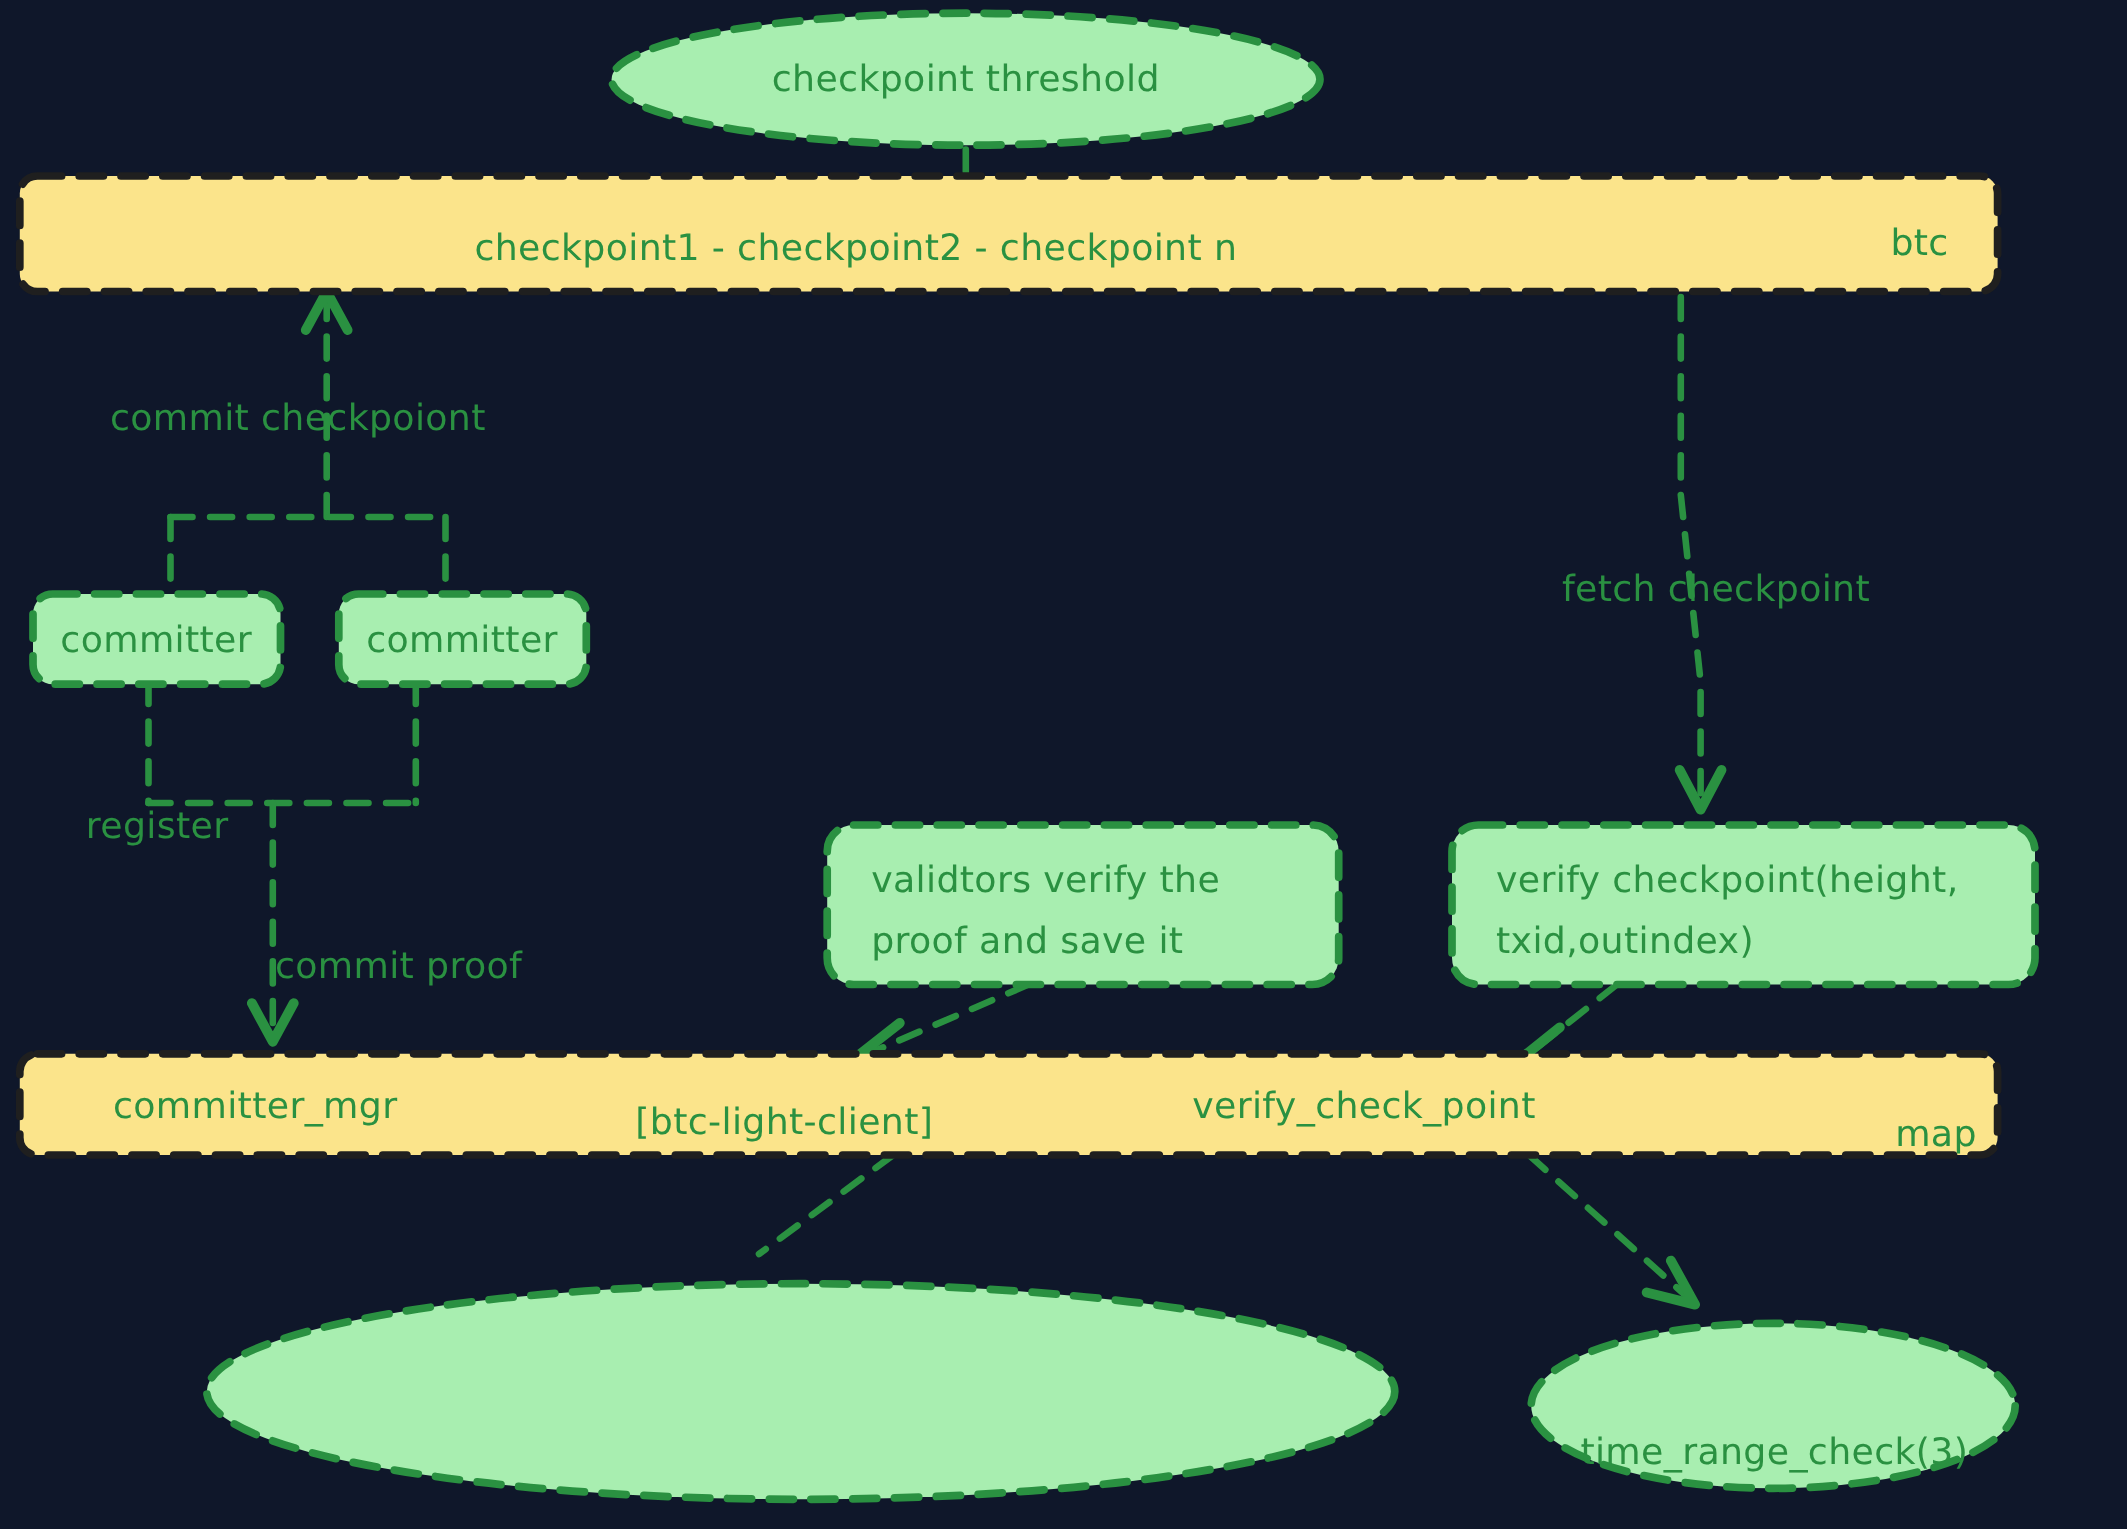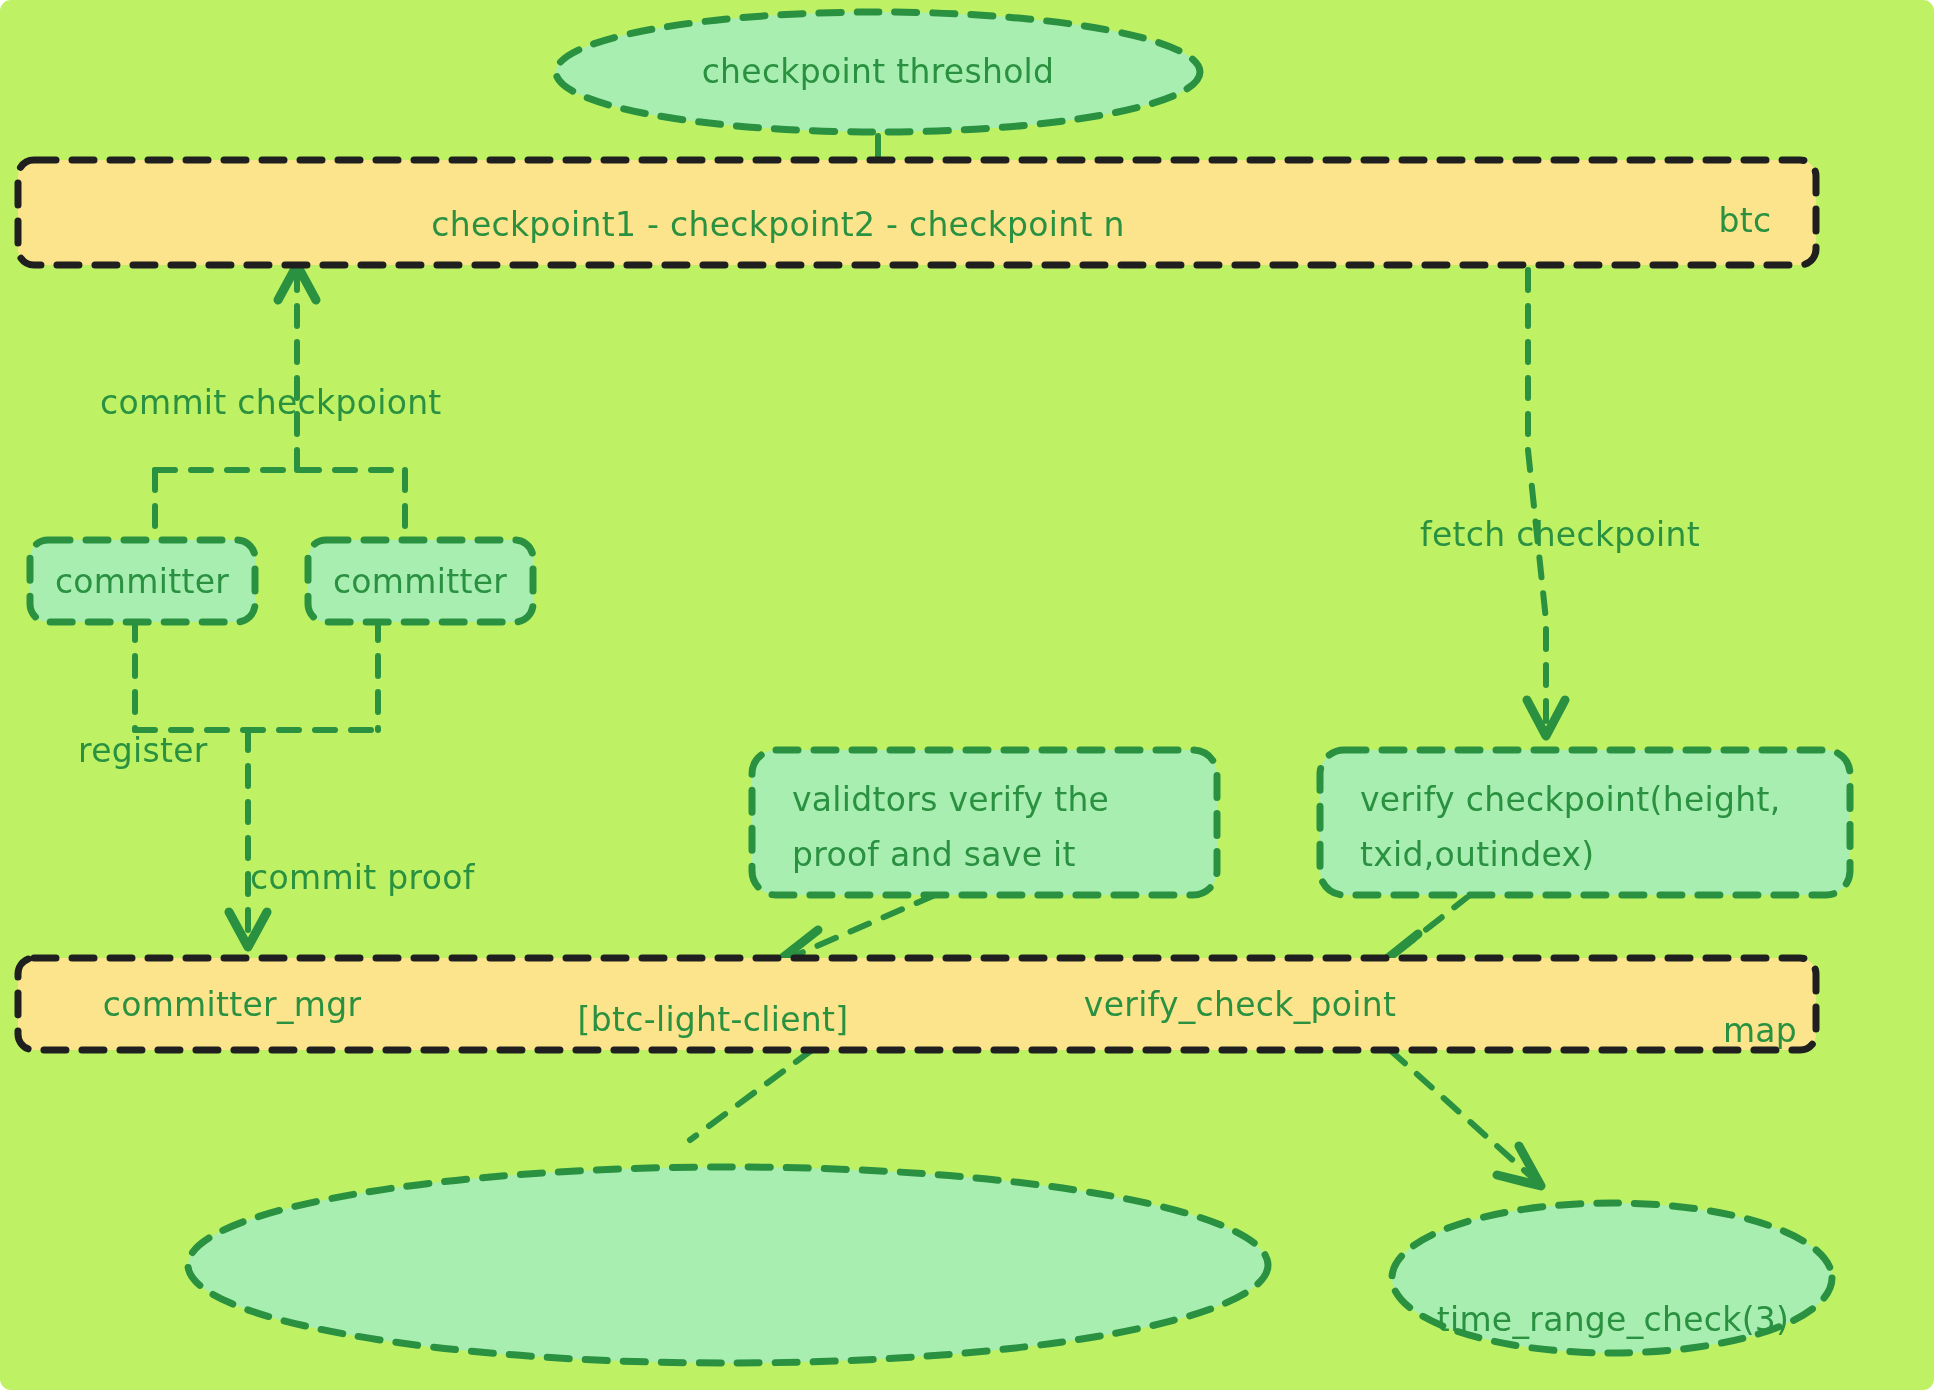--- a/index.html
+++ b/index.html
@@ -10,22 +10,21 @@
   body {
     width: 1934px;
     height: 1390px;
     font-family: "DejaVu Sans", sans-serif;
     overflow: hidden;
   }
   #canvas {
     position: relative;
     width: 1934px;
     height: 1390px;
-    background: #bef264;
-    border-radius: 11px;
+    background: #0f172a;
   }
   svg.layer {
     position: absolute;
     left: 0;
     top: 0;
     width: 1934px;
     height: 1390px;
     overflow: visible;
   }
   svg.edges { z-index: 1; }
@@ -164,21 +163,21 @@
 
   <div class="node-text ctr" style="left:713px; top:1005px;margin-top:15px;">[btc-light-client]</div>
 
   <div class="node-text ctr" style="left:1240px; top:1005px;">verify_check_point</div>
 
   <div class="node-text ctr" style="left:1760px; top:1007px;margin-top:24px;">map</div>
 
 
   <div class="node-text ctr" style="left:1613px; top:1320px;">time_range_check(3)</div>
 
-  <div class="edge-label lft" style="left:100px; top:403px;">commit checkpoiont</div>
+  <div class="edge-label lft" style="left:100px; top:380px;">commit checkpoiont</div>
 
   <div class="edge-label lft" style="left:1420px; top:535px;">fetch checkpoint</div>
 
   <div class="edge-label lft" style="left:78px; top:751px;">register</div>
 
   <div class="edge-label lft" style="left:250px; top:878px;">commit proof</div>
 
 </div>
 
 </body></html>

